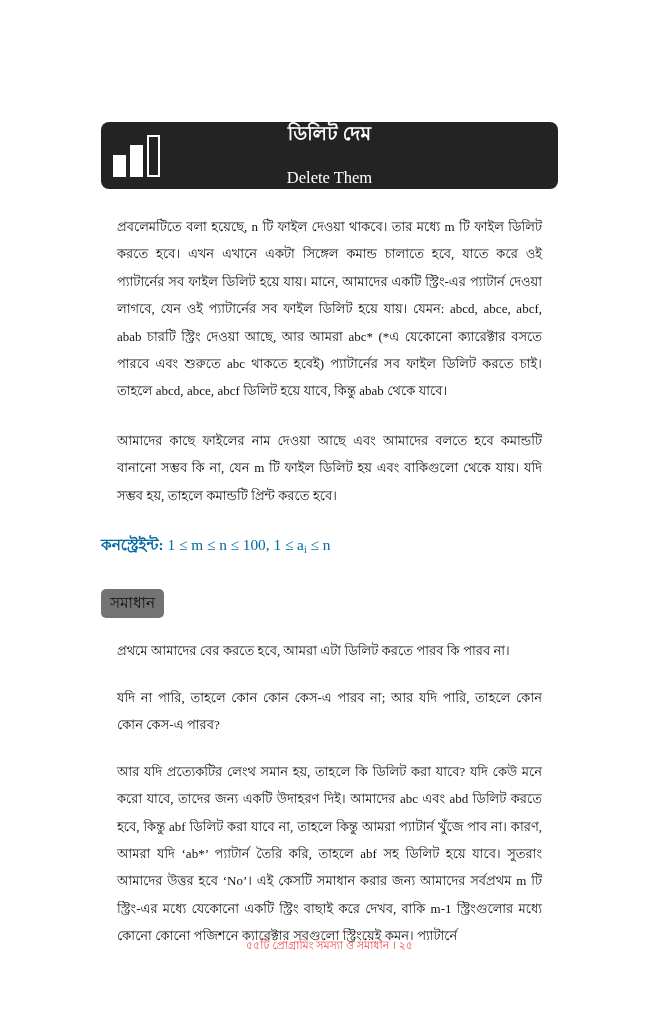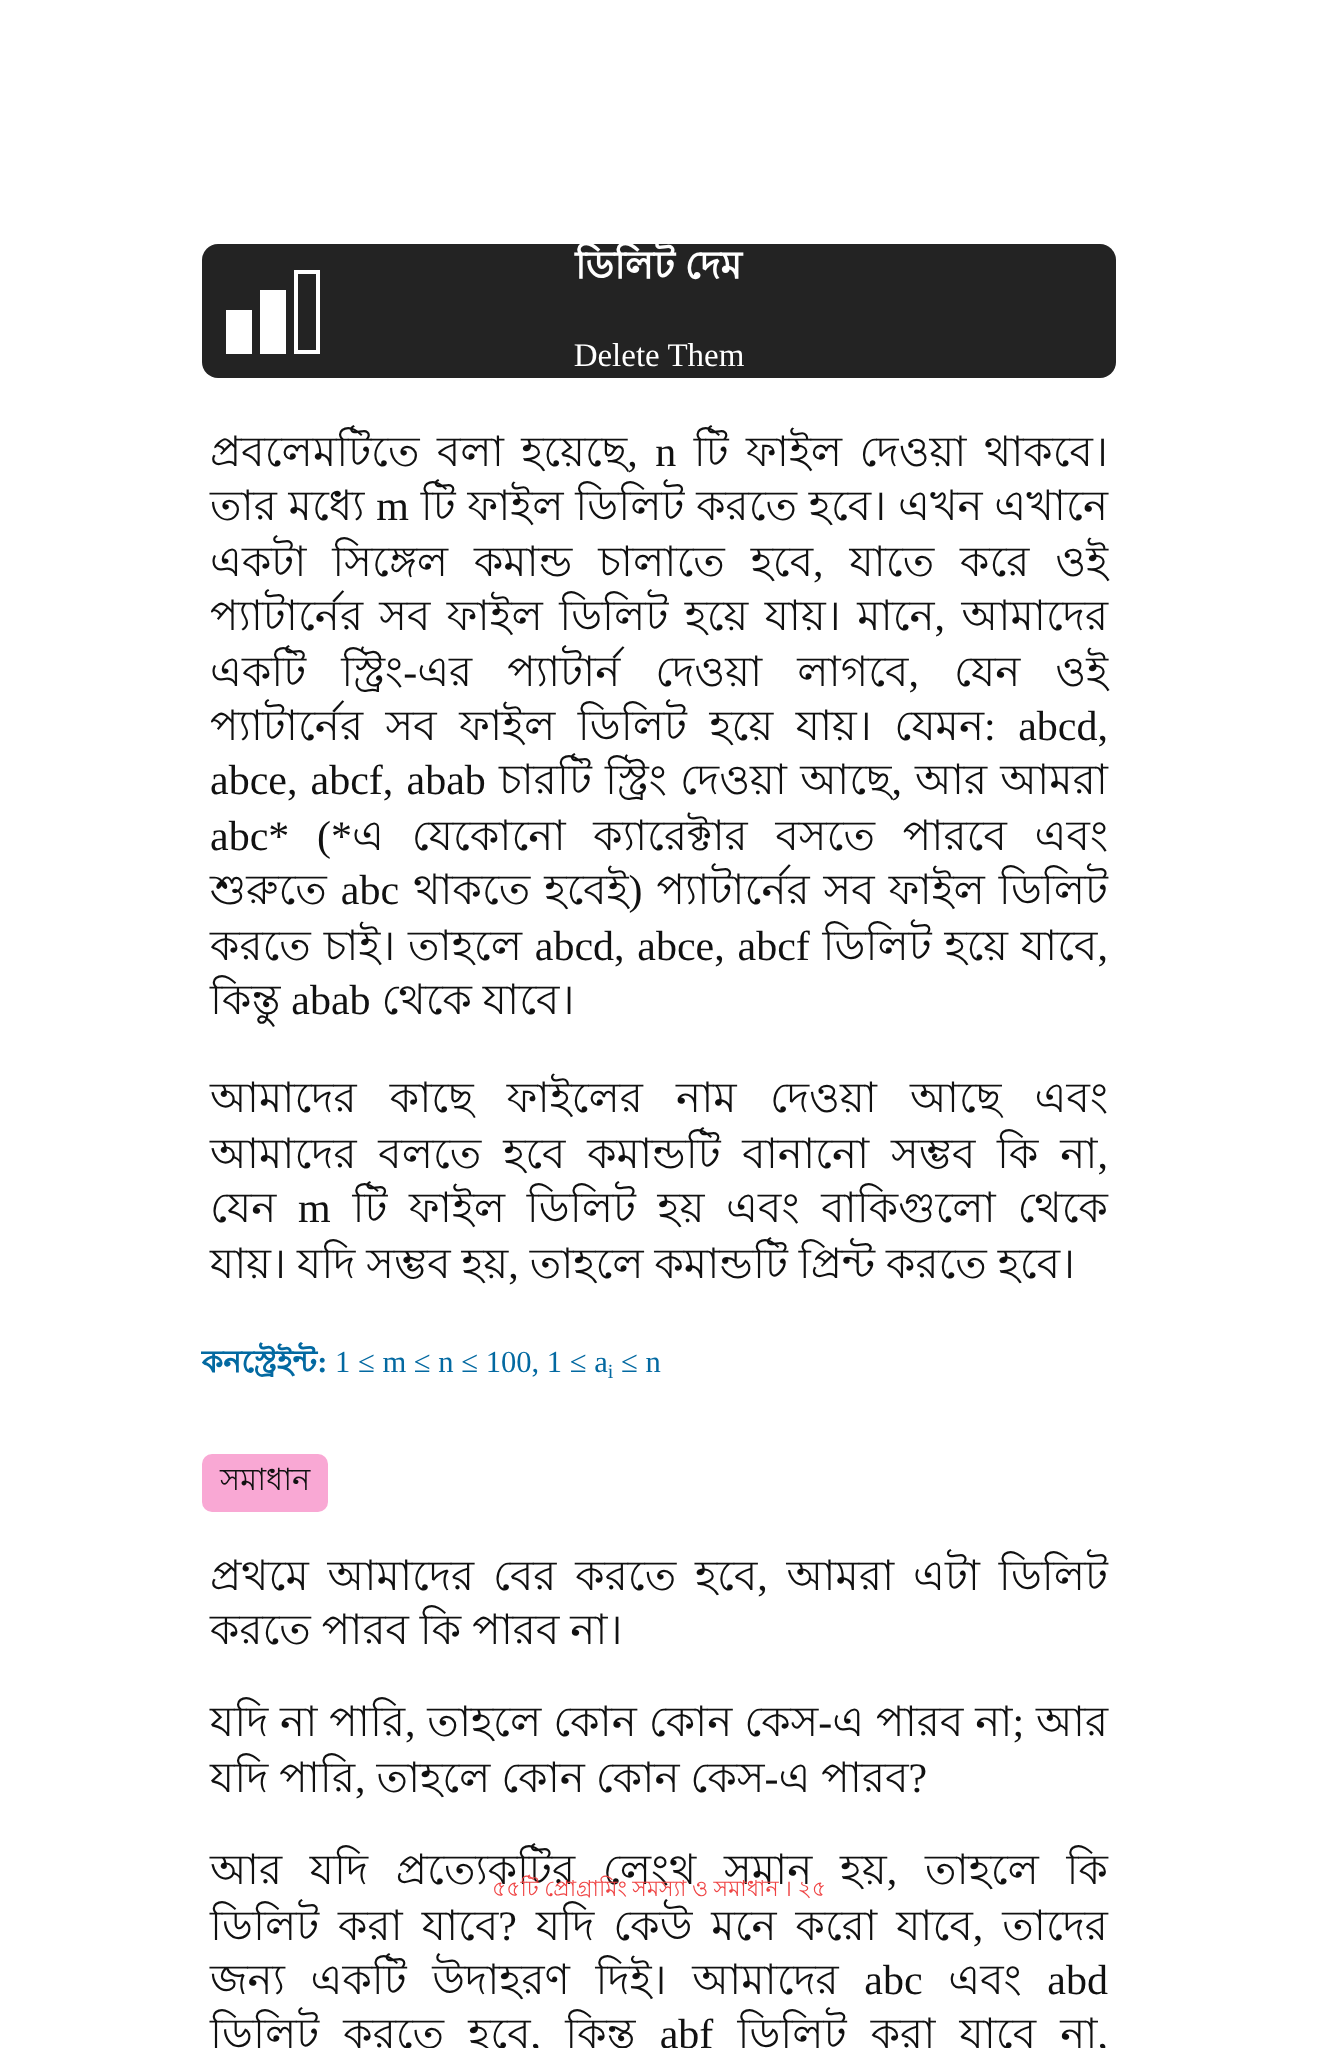--- a/index.html
+++ b/index.html
@@ -82,23 +82,23 @@
     font-size: 16.5px;
     line-height: 1.2;
     font-weight: 400;
     margin: 3px 0 0 0;
     text-align: center;
     font-family: "Liberation Serif", "DejaVu Serif", serif;
   }
 
   
   .body-text {
-    margin: 4px;
+    margin: 16px;
     padding: 0;
-    font-size: 21px;
+    font-size: 13px;
     line-height: 27.4px;
     text-align: justify;
     text-justify: inter-word;
     color: #111111;
     word-spacing: 0.2px;
   }
   .para { margin-top: 22px; }
   .para-first { margin-top: 24px; }
 
   .constraints {
@@ -114,21 +114,21 @@
     font-size: 10px;
     vertical-align: -3px;
   }
 
   
   .section-chip-wrap {
     margin-top: 26px;
   }
   .section-chip {
     display: inline-block;
-    background: #f9a8d4;
+    background: #737373;
     border-radius: 5px;
     padding: 4px 9px 5px 9px;
     font-size: 15.3px;
     line-height: 20px;
     color: #111111;
   }
 
   .sol-para { margin-top: 19px; }
   .sol-first { margin-top: 19px; }
 

